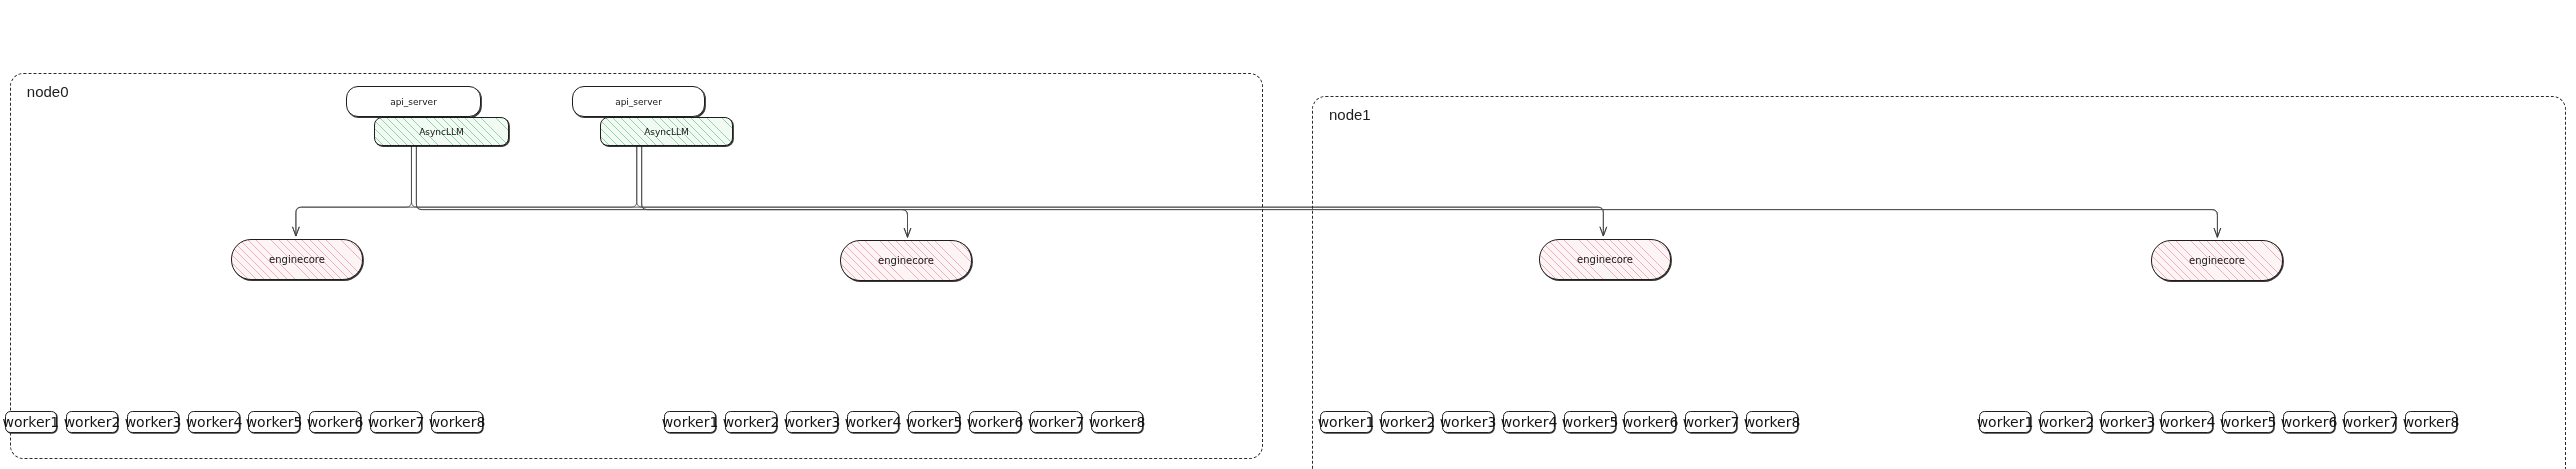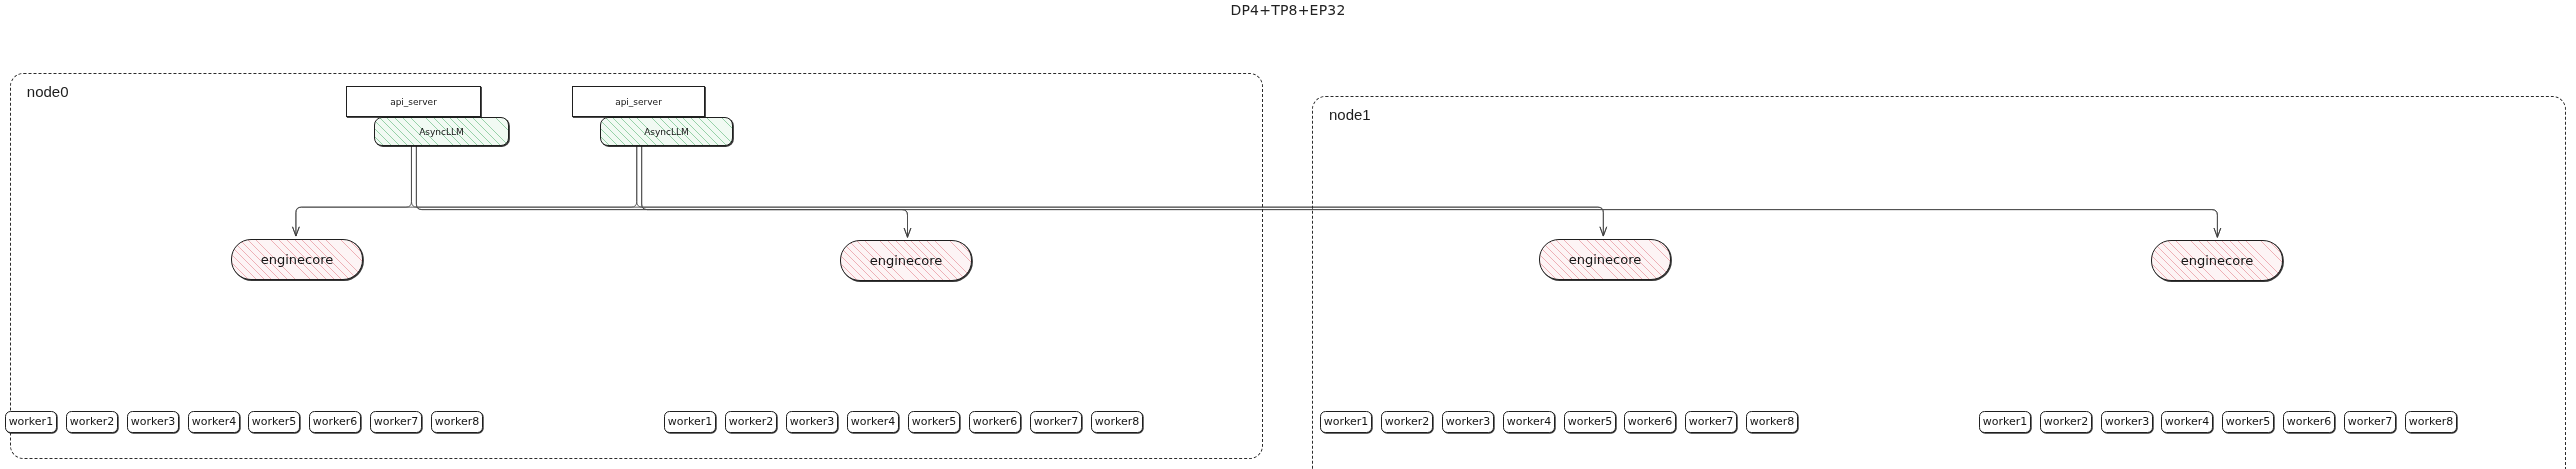--- a/index.html
+++ b/index.html
@@ -62,53 +62,53 @@
     display: flex;
     align-items: center;
     justify-content: center;
     color: #141414;
     font-size: 8.6px;
     white-space: nowrap;
     box-shadow: 0.9px 0.9px 0 rgba(20,20,20,0.85);
   }
 
   .box.api-server {
-    border-radius: 0;
+    border-radius: 12px;
     font-size: 9px;
     text-align: right;
   }
 
   .box.asyncllm {
     border-radius: 8px;
     font-size: 9px;
     background-color: #f1faf3;
     background-image: repeating-linear-gradient(
         45deg,
         rgba(76,175,106,0.55) 0px,
         rgba(76,175,106,0.55) 0.7px,
         rgba(0,0,0,0) 0.7px,
         rgba(0,0,0,0) 5.5px);
     margin-left: 28px;
   }
 
   .box.enginecore {
     border-radius: 20px;
-    font-size: 13px;
+    font-size: 10px;
     background-color: #fdf4f5;
     background-image: repeating-linear-gradient(
         45deg,
         rgba(225,120,130,0.55) 0px,
         rgba(225,120,130,0.55) 0.7px,
         rgba(0,0,0,0) 0.7px,
         rgba(0,0,0,0) 5.5px);
   }
 
   .box.worker {
     border-radius: 5.5px;
-    font-size: 11px;
+    font-size: 14px;
     border-width: 0.9px;
     box-shadow: 0.7px 0.7px 0 rgba(20,20,20,0.85);
   }
 
   
   #edges {
     position: absolute;
     left: 0;
     top: 0;
     width: 2576px;
@@ -124,21 +124,20 @@
     fill: none;
     stroke: #3a3a3a;
     stroke-width: 1.4;
   }
 </style>
 </head>
 <body>
 
 <div id="stage">
 
-  <div class="diagram-title">DP4+TP8+EP32</div>
 
   <svg id="edges" viewBox="0 0 4188 763" width="2576" height="469">
       <path d="M 668 237 L 668 328 Q 668 337 659 337 L 489 337 Q 480 337 480 346 L 480 384"></path>
       <path d="M 474.5 369 L 480 384 L 485.5 369" class="arrowhead"></path>
       <path d="M 676 237 L 676 332 Q 676 341 685 341 L 1466 341 Q 1475 341 1475 350 L 1475 386"></path>
       <path d="M 1469.5 371 L 1475 386 L 1480.5 371" class="arrowhead"></path>
       <path d="M 668 237 L 668 328 Q 668 337 677 337 L 2598 337 Q 2607 337 2607 346 L 2607 384"></path>
       <path d="M 2601.5 369 L 2607 384 L 2612.5 369" class="arrowhead"></path>
       <path d="M 676 237 L 676 332 Q 676 341 685 341 L 3597 341 Q 3606 341 3606 350 L 3606 386"></path>
       <path d="M 3600.5 371 L 3606 386 L 3611.5 371" class="arrowhead"></path>

